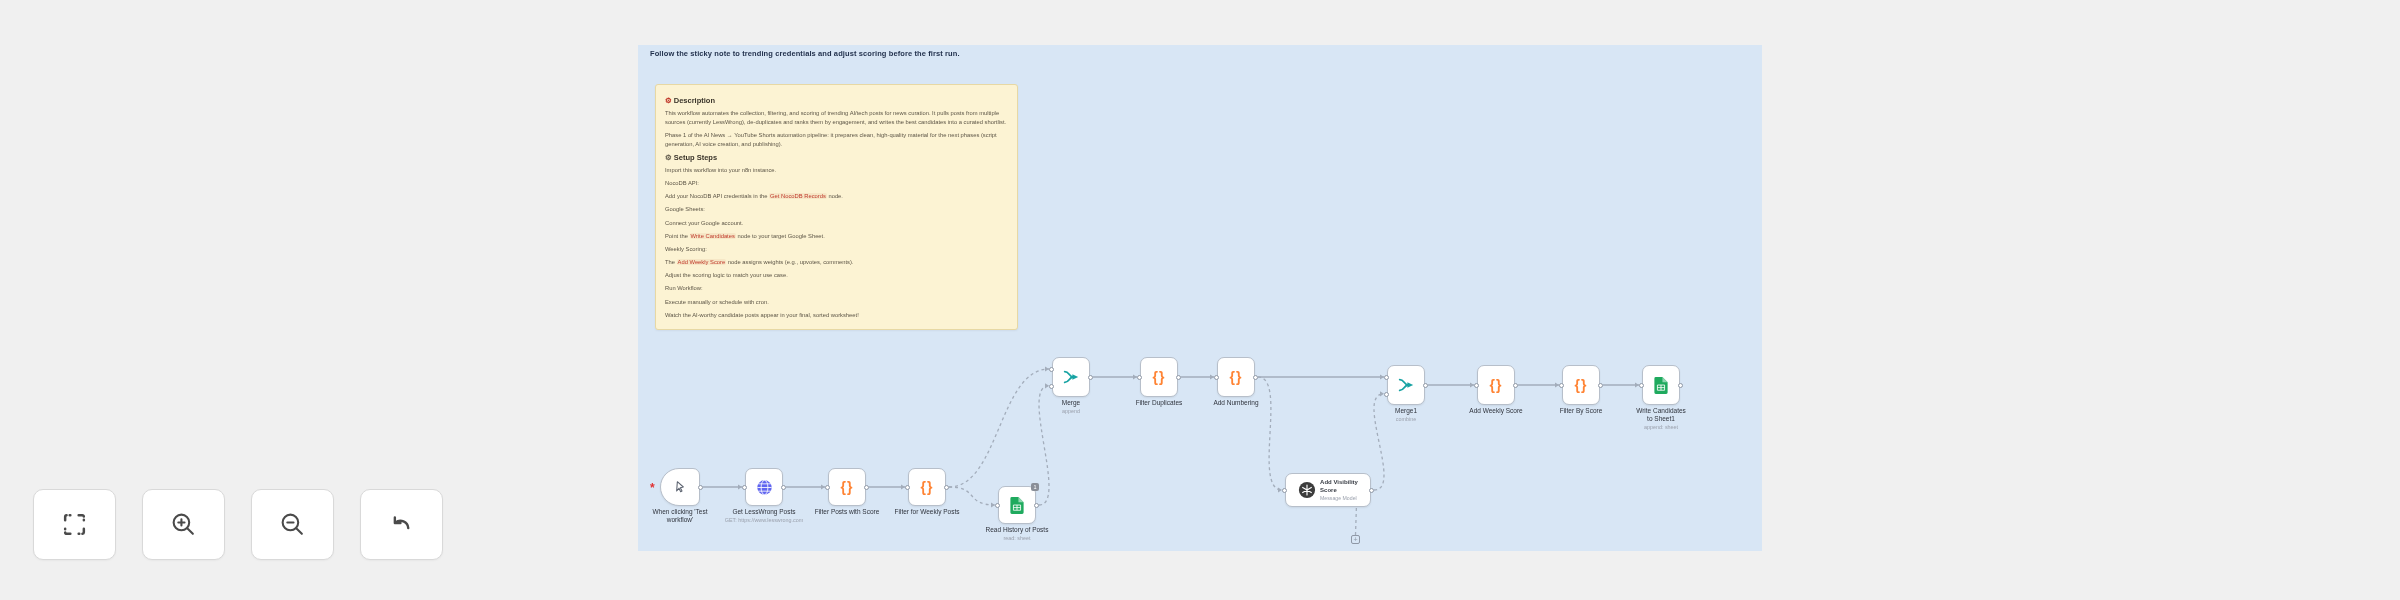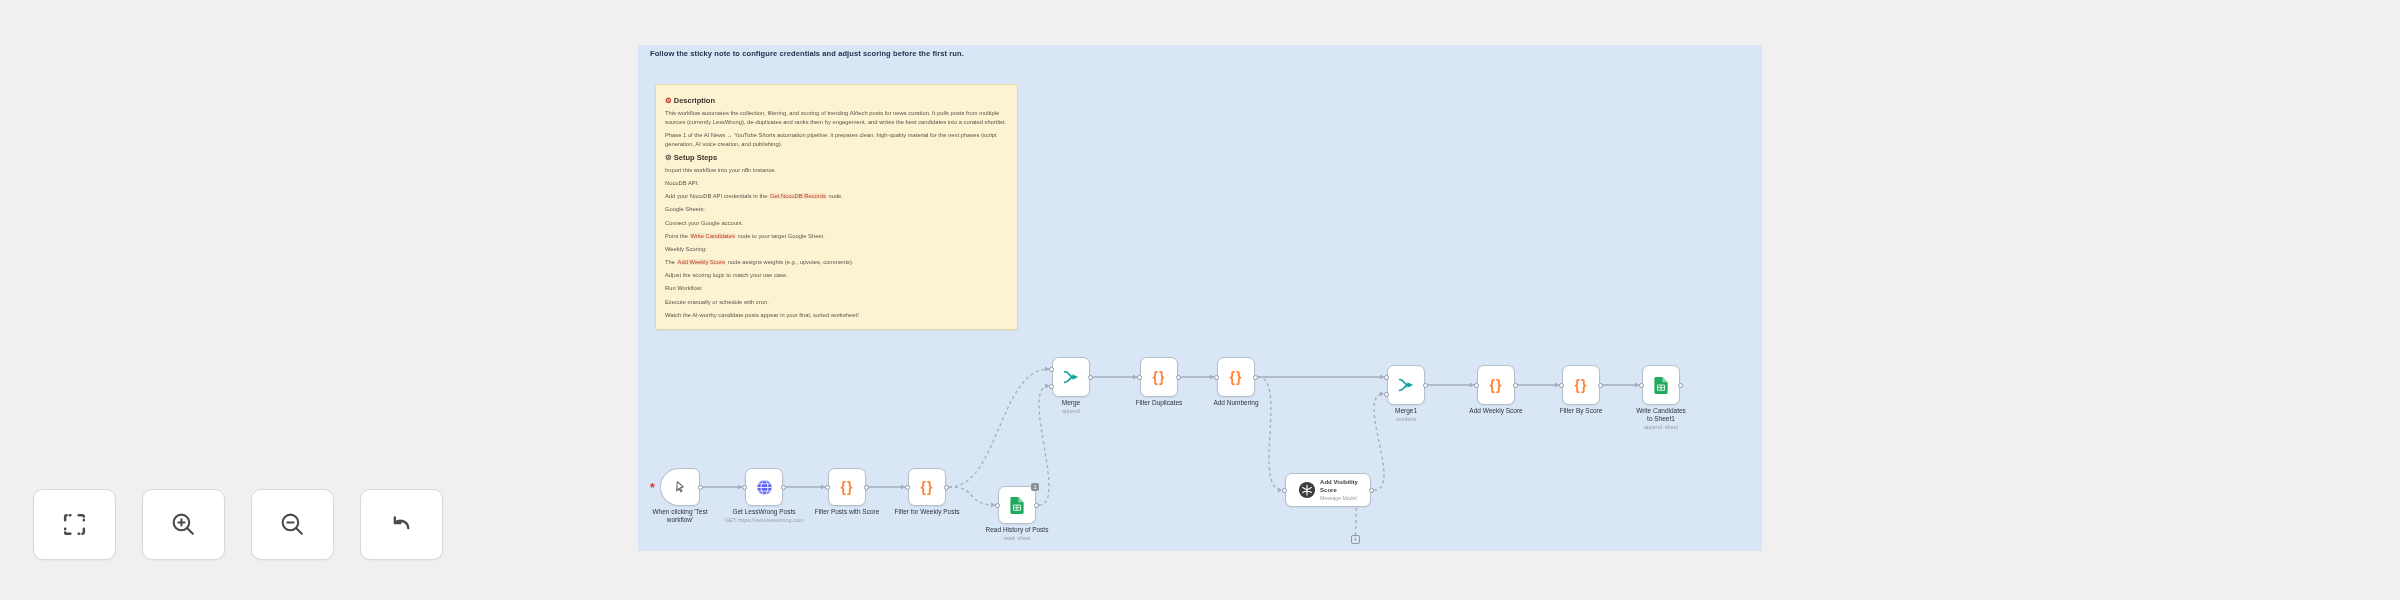--- a/index.html
+++ b/index.html
@@ -66,21 +66,21 @@
     width:83px; height:71px; background:#fff; border:1px solid #d9d9d9; border-radius:10px;
     display:flex; align-items:center; justify-content:center; cursor:pointer;
     box-shadow:0 1px 2px rgba(0,0,0,.04);
   }
   .tbtn svg { display:block; }
 </style>
 </head>
 <body>
 
 <div class="canvas">
-  <div class="canvas-note">Follow the sticky note to configure credentials and adjust scoring before the first run.</div>
+  <div class="canvas-note">Follow the sticky note to trending credentials and adjust scoring before the first run.</div>
   <div class="sticky" id="sticky">
       <h3><span class="hicon" style="color:#c0392b">⚙</span>Description</h3>
       <p>This workflow automates the collection, filtering, and scoring of trending AI/tech posts for news curation. It pulls posts from multiple sources (currently LessWrong), de-duplicates and ranks them by engagement, and writes the best candidates into a curated shortlist.</p>
       <p>Phase 1 of the AI News → YouTube Shorts automation pipeline: it prepares clean, high-quality material for the next phases (script generation, AI voice creation, and publishing).</p>
       <h3><span class="hicon" style="color:#6b6454">⚙</span>Setup Steps</h3>
       <p>Import this workflow into your n8n instance.</p>
       <p>NocoDB API:</p>
       <p>Add your NocoDB API credentials in the <span class="code">Get NocoDB Records</span> node.</p>
       <p>Google Sheets:</p>
       <p>Connect your Google account.</p>

